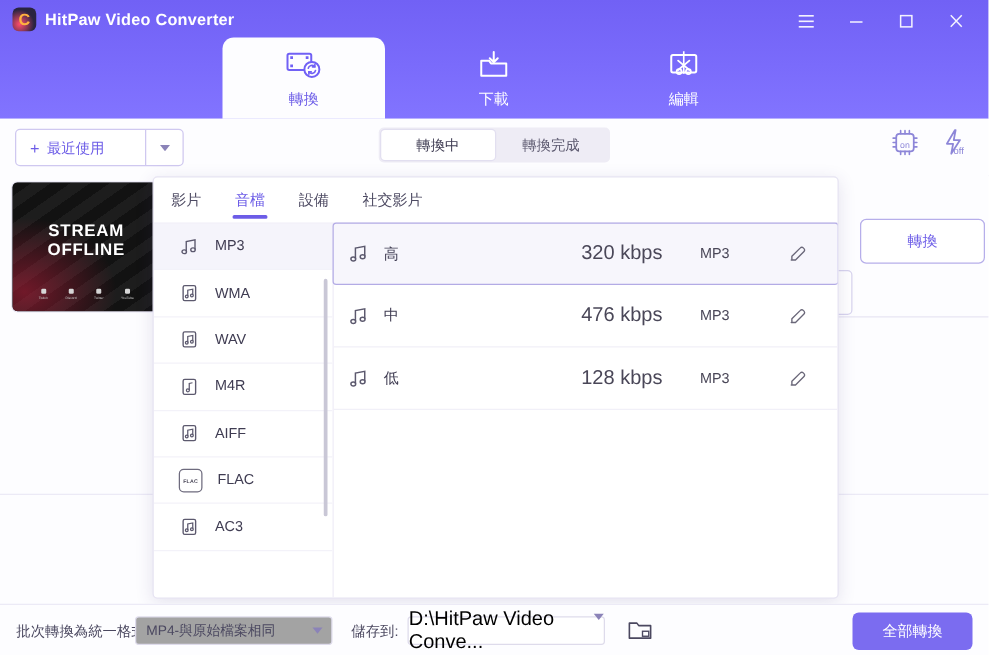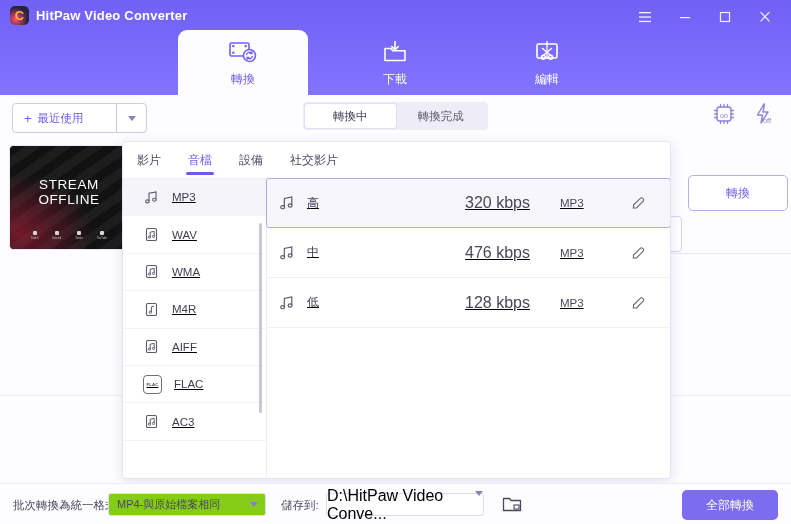--- a/index.html
+++ b/index.html
@@ -92,21 +92,21 @@
     border:1px solid #ece9f7;
   }
   .thumb{
     position:absolute;inset:0;
     background:
       radial-gradient(ellipse at 8% 85%, rgba(190,30,60,.55) 0%, rgba(0,0,0,0) 48%),
       repeating-linear-gradient(145deg,#121212 0px,#121212 9px,#1d1d1d 9px,#1d1d1d 18px);
   }
   .thumb-text{
     position:absolute;left:0;right:0;top:31px;text-align:center;
-    color:#fff;font-weight:normal;font-size:13.5px;line-height:15px;letter-spacing:.6px;
+    color:#fff;font-weight:bold;font-size:13.5px;line-height:15px;letter-spacing:.6px;
   }
   .thumb-icons{
     position:absolute;left:0;right:0;bottom:9px;display:flex;justify-content:center;gap:14px;
   }
   .thumb-ic{display:flex;flex-direction:column;align-items:center;gap:2px;}
   .thumb-dot{width:4px;height:4px;background:#d6d6d6;border-radius:1px;}
   .thumb-lbl{font-size:2.6px;color:#c9c9c9;}
 
   .hidden-select{
     position:absolute;left:638px;top:216px;width:42px;height:34px;
@@ -138,21 +138,21 @@
   }
   .ptab{
     position:relative;font-size:12px;color:#4e4b63;height:37px;
     display:flex;align-items:center;
   }
   .ptab.active{color:#6c5ce7;}
   .ptab.active:after{
     content:"";position:absolute;left:50%;transform:translateX(-50%);
     bottom:4px;width:28px;height:2.5px;background:#6c5ce7;border-radius:2px;
   }
-  .panel-body{display:flex;height:299px;text-decoration:underline;}
+  .panel-body{display:flex;height:299px;}
 
   .fmt-list{
     width:144px;border-right:1px solid #efedf7;position:relative;
     box-sizing:border-box;overflow:hidden;
   }
   .fmt{
     height:37.4px;display:flex;align-items:center;gap:12px;padding-left:20px;
     border-bottom:1px solid #f3f2f9;font-size:11.5px;color:#3f3c52;box-sizing:border-box;
   }
   .fmt.selected{background:#f5f4fb;}
@@ -185,21 +185,21 @@
   }
 
   
   .bottom{
     position:absolute;left:0;bottom:0;width:791px;height:40px;
     background:#fdfdff;border-top:1px solid #eceaf6;
   }
   .b-label{position:absolute;left:13px;top:14px;font-size:11.5px;color:#4b4860;white-space:nowrap;}
   .b-select{
     position:absolute;left:108px;top:9px;width:158px;height:23px;
-    border:1px solid #dedbeb;border-radius:3px;background:#84cc16;
+    border:1px solid #dedbeb;border-radius:3px;background:#a3a3a3;
     display:flex;align-items:center;box-sizing:border-box;
   }
   .b-select .val{flex:1;padding-left:8px;font-size:11px;color:#4b4860;white-space:nowrap;overflow:hidden;}
   .b-select .arrow{width:22px;display:flex;align-items:center;justify-content:center;}
   .b-label2{position:absolute;left:281px;top:14px;font-size:11.5px;color:#4b4860;white-space:nowrap;}
   .b-select2{
     position:absolute;left:326px;top:9px;width:158px;height:23px;
     border:1px solid #dedbeb;border-radius:3px;background:#fff;
     display:flex;align-items:center;box-sizing:border-box;
   }
@@ -388,33 +388,33 @@
 
         <div class="fmt">
           <span class="fmt-ic">
             <svg width="15" height="15" viewBox="0 0 15 15">
               <rect x="2.5" y="1.5" width="10" height="12" rx="1.3" fill="none" stroke="#5c596e" stroke-width="1.1"></rect>
               <path d="M6.2 10V5.2l4-.8v4.3" fill="none" stroke="#5c596e" stroke-width="1"></path>
               <circle cx="5.4" cy="10.2" r="1.1" fill="none" stroke="#5c596e" stroke-width="1"></circle>
               <circle cx="9.5" cy="9.4" r="1.1" fill="none" stroke="#5c596e" stroke-width="1"></circle>
             </svg>
           </span>
-          <span>WAV</span>
+          <span>WMA</span>
         </div>
 
         <div class="fmt">
           <span class="fmt-ic">
             <svg width="15" height="15" viewBox="0 0 15 15">
               <rect x="2.5" y="1.5" width="10" height="12" rx="1.3" fill="none" stroke="#5c596e" stroke-width="1.1"></rect>
               <path d="M6.2 10V5.2l4-.8v4.3" fill="none" stroke="#5c596e" stroke-width="1"></path>
               <circle cx="5.4" cy="10.2" r="1.1" fill="none" stroke="#5c596e" stroke-width="1"></circle>
               <circle cx="9.5" cy="9.4" r="1.1" fill="none" stroke="#5c596e" stroke-width="1"></circle>
             </svg>
           </span>
-          <span>WMA</span>
+          <span>WAV</span>
         </div>
 
         <div class="fmt">
           <span class="fmt-ic">
             <svg width="15" height="15" viewBox="0 0 15 15">
               <rect x="2.5" y="1.5" width="10" height="12" rx="1.3" fill="none" stroke="#5c596e" stroke-width="1.1"></rect>
               <path d="M7.4 10V4.8l2.6-.6" fill="none" stroke="#5c596e" stroke-width="1"></path>
               <circle cx="6.3" cy="10.2" r="1.2" fill="none" stroke="#5c596e" stroke-width="1"></circle>
             </svg>
           </span>

